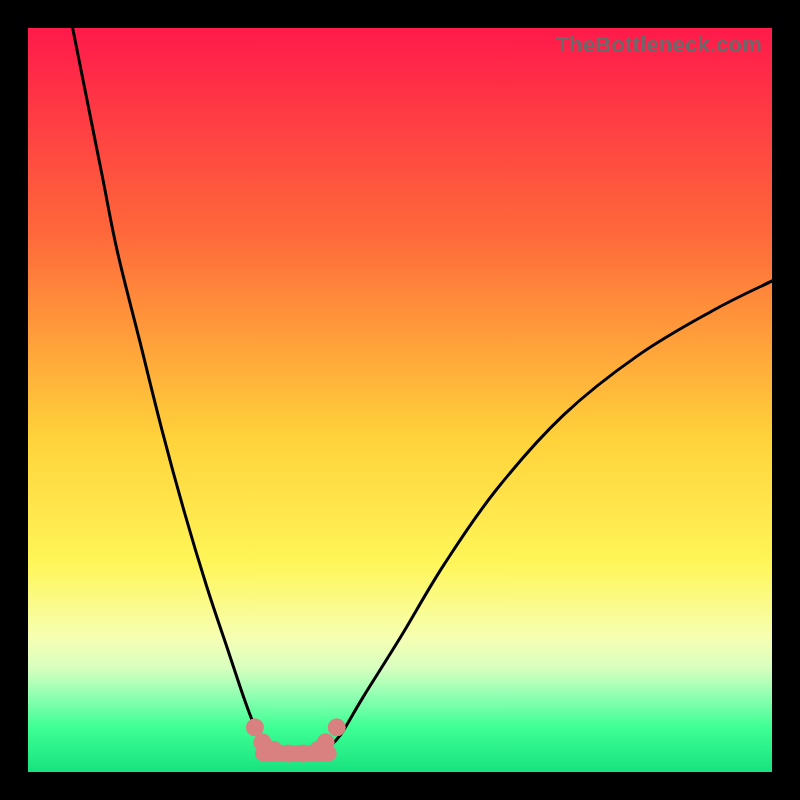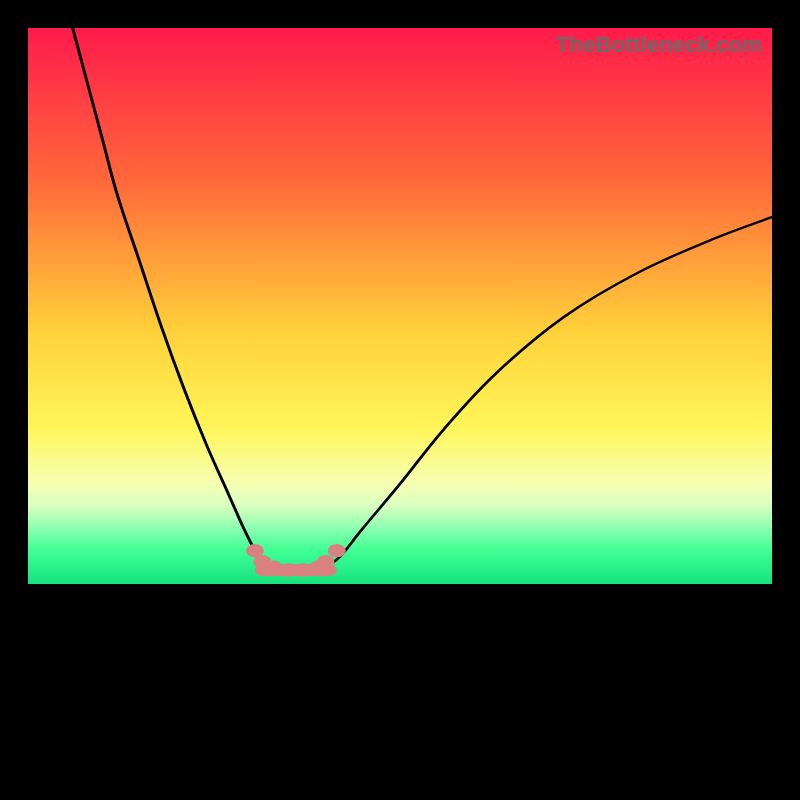--- a/index.html
+++ b/index.html
@@ -16,21 +16,21 @@
     top: 0;
     width: 800px;
     height: 800px;
     background: #000;
   }
   .plot {
     position: absolute;
     left: 28px;
     top: 28px;
     width: 744px;
-    height: 556px;
+    height: 744px;
     overflow: hidden;
   }
   .gradient {
     position: absolute;
     left: 0;
     top: 0;
     width: 100%;
     height: 100%;
   }
   .watermark {

